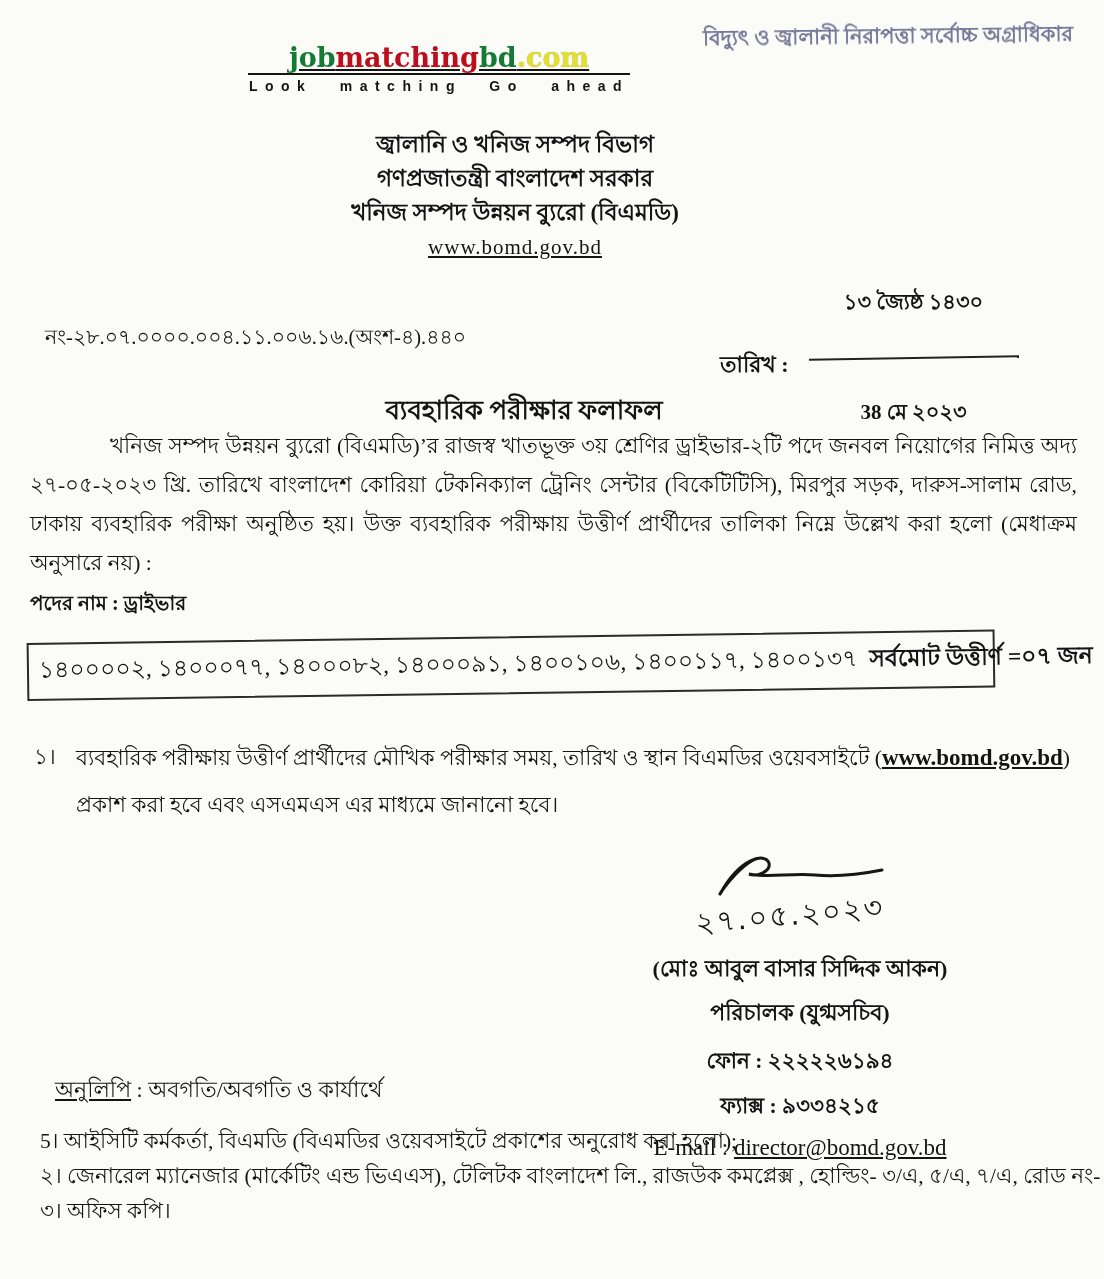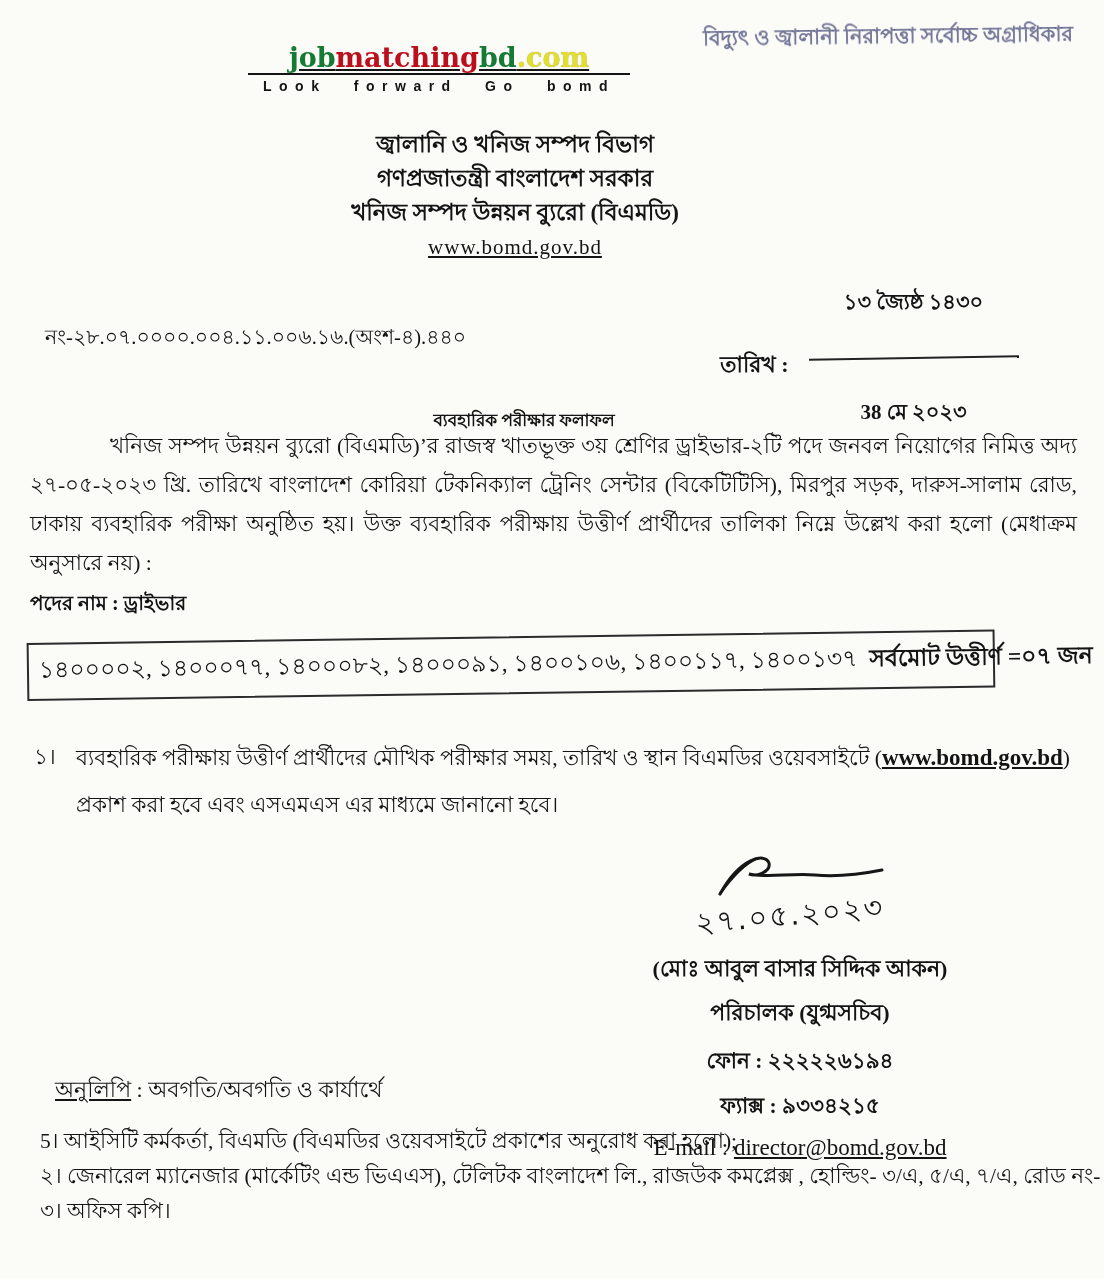--- a/index.html
+++ b/index.html
@@ -25,22 +25,22 @@
   .website { font-size:21px; font-weight:500; text-decoration:underline; letter-spacing:1px; }
 
   .memo { position:absolute; left:45px; top:322px; font-size:20.5px; }
 
   .dateblock { position:absolute; left:720px; top:286px; display:flex; align-items:center; gap:20px; }
   .date-label { font-size:22px; font-weight:600; padding-top:14px; }
   .date-frac { display:flex; flex-direction:column; align-items:center; width:210px;gap:33px; }
   .d-top, .d-bottom { font-size:21px; font-weight:600; }
   .d-rule { width:210px; border-top:2px solid #222; margin:3px 0 4px; transform:rotate(-1deg); }
 
-  .doc-title { position:absolute; left:0; top:407px; width:1048px; text-align:center;
-               font-size:17px; font-weight:700; }
+  .doc-title { position:absolute; left:0; top:390px; width:1048px; text-align:center;
+               font-size:26px; font-weight:700; }
 
   .paragraph { position:absolute; left:30px; top:427px; width:1047px; font-size:21.5px;
                line-height:39px; text-align:justify; text-indent:80px; }
 
   .post-line { position:absolute; left:30px; top:588px; font-size:20px; font-weight:700; }
 
   .result-box { position:absolute; left:27px; top:643px; width:968px; border:2px solid #2b2b2b;
                 padding:7px 10px 8px; font-size:23.5px; transform:rotate(-0.8deg);
                 transform-origin:left center; white-space:nowrap; }
   .result-box .bold { font-weight:700; margin-left:6px; }
@@ -70,21 +70,21 @@
 </head>
 <body>
 
 <div class="page">
 
   <div class="stamp">বিদ্যুৎ ও জ্বালানী নিরাপত্তা সর্বোচ্চ অগ্রাধিকার</div>
 
   <div class="logo">
     <div class="logo-main"><span class="lg-green">job</span><span class="lg-red">matching</span><span class="lg-green">bd</span><span class="lg-yellow">.com</span></div>
     <div class="logo-rule"></div>
-    <div class="logo-tagline">Look forward Go bomd</div>
+    <div class="logo-tagline">Look matching Go ahead</div>
   </div>
 
   <div class="header">
     <div>জ্বালানি ও খনিজ সম্পদ বিভাগ</div>
     <div>গণপ্রজাতন্ত্রী বাংলাদেশ সরকার</div>
     <div>খনিজ সম্পদ উন্নয়ন ব্যুরো (বিএমডি)</div>
     <div class="website">www.bomd.gov.bd</div>
   </div>
 
   <div class="memo">নং-২৮.০৭.০০০০.০০৪.১১.০০৬.১৬.(অংশ-৪).৪৪০</div>

